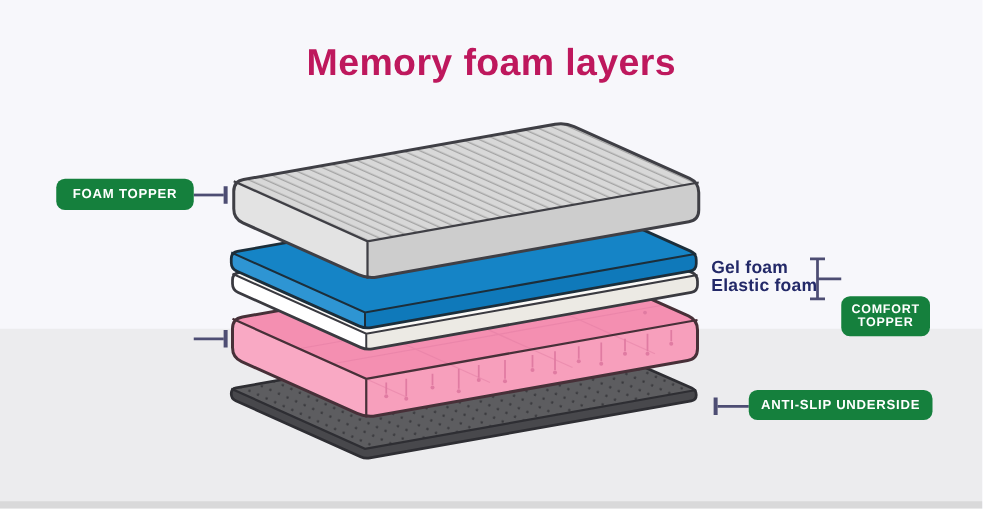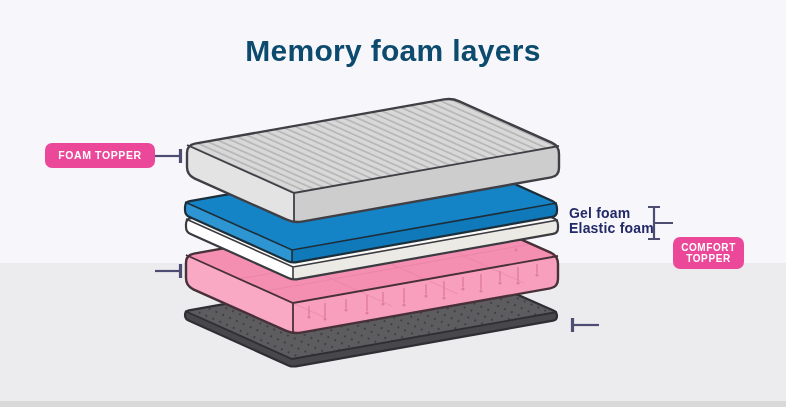--- a/index.html
+++ b/index.html
@@ -15,27 +15,27 @@
     background:#ececee;
   }
   .bg-strip{
     position:absolute;left:0;top:401px;width:786px;height:6px;
     background:#d9d9da;
   }
   .title{
     position:absolute;left:0;top:34px;width:786px;
     text-align:center;
     font-size:30px;font-weight:bold;letter-spacing:0.3px;
-    color:#0c4a6e;
+    color:#be185d;
   }
   .diagram-svg{position:absolute;left:0;top:0;}
   .pill{
     position:absolute;
     display:flex;align-items:center;justify-content:center;
-    background:#ec4899;color:#ffffff;
+    background:#15803d;color:#ffffff;
     font-weight:bold;font-size:10.5px;letter-spacing:0.6px;
     border-radius:7px;line-height:1.15;text-align:left;
   }
   .pill-foam-topper{left:45px;top:143px;width:110px;height:25px;}
   .pill-base-layer{left:55px;top:258px;width:100px;height:26px;}
   .pill-comfort{left:673px;top:207px;width:71px;height:32px;flex-direction:column;font-size:10px;margin-top:30px;}
   .pill-antislip{left:599px;top:312px;width:147px;height:24px;font-size:10.5px;}
   .foam-note{
     position:absolute;left:569px;
     color:#232968;font-weight:bold;font-size:14px;letter-spacing:0.2px;
@@ -194,17 +194,20 @@
   <div class="pill pill-foam-topper">
     <span>FOAM TOPPER</span>
   </div>
 
 
   <div class="pill pill-comfort">
     <span>COMFORT</span>
     <span>TOPPER</span>
   </div>
 
+  <div class="pill pill-antislip">
+    <span>ANTI-SLIP UNDERSIDE</span>
+  </div>
 
   <div class="foam-note note-gel">Gel foam</div>
   <div class="foam-note note-elastic">Elastic foam</div>
 
 </div>
 
 </body></html>

